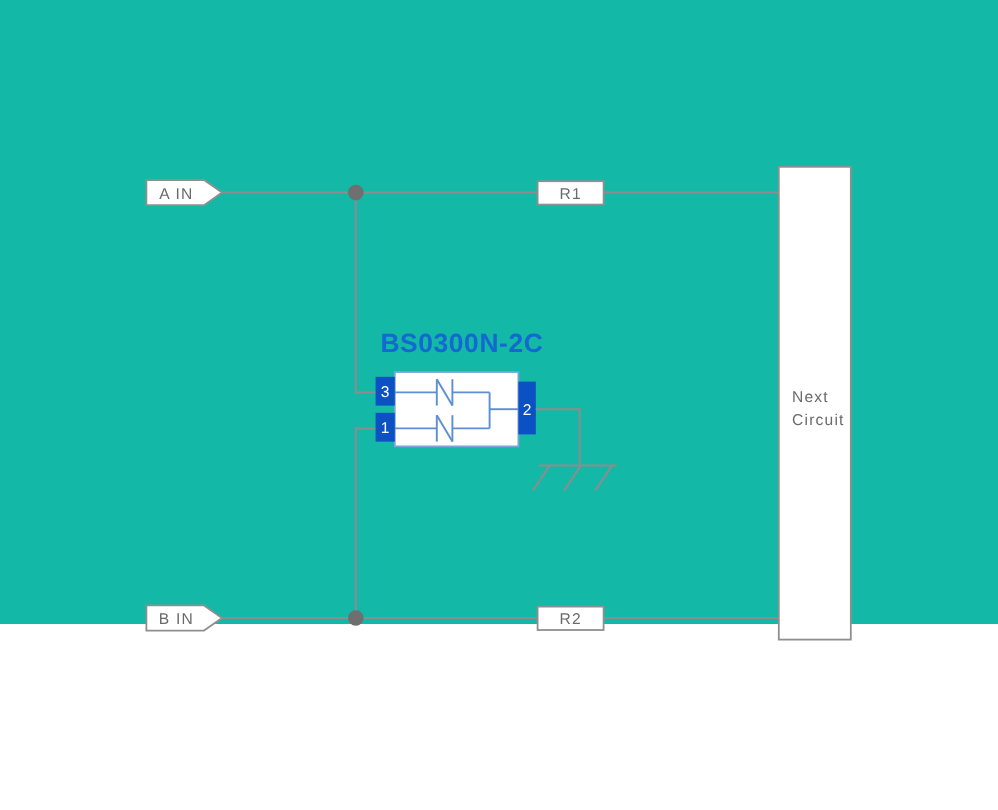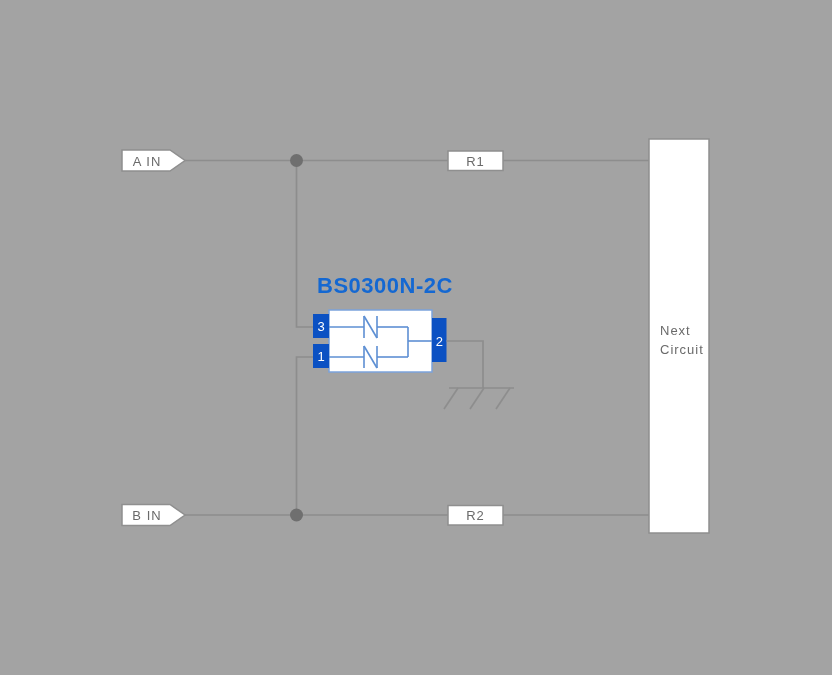--- a/index.html
+++ b/index.html
@@ -7,22 +7,22 @@
     padding: 0;
     background: #ffffff;
     width: 832px;
     height: 675px;
     overflow: hidden;
     font-family: "Liberation Sans", "DejaVu Sans", sans-serif;
   }
   #stage {
     position: relative;
     width: 832px;
-    height: 675px;
-    background: #a3a3a3;
+    height: 520px;
+    background: #14b8a6;
   }
   svg { display: block; }
 
   
   .wire {
     stroke: #8d8d8d;
     stroke-width: 1.7;
     fill: none;
   }
   .gray-box {

